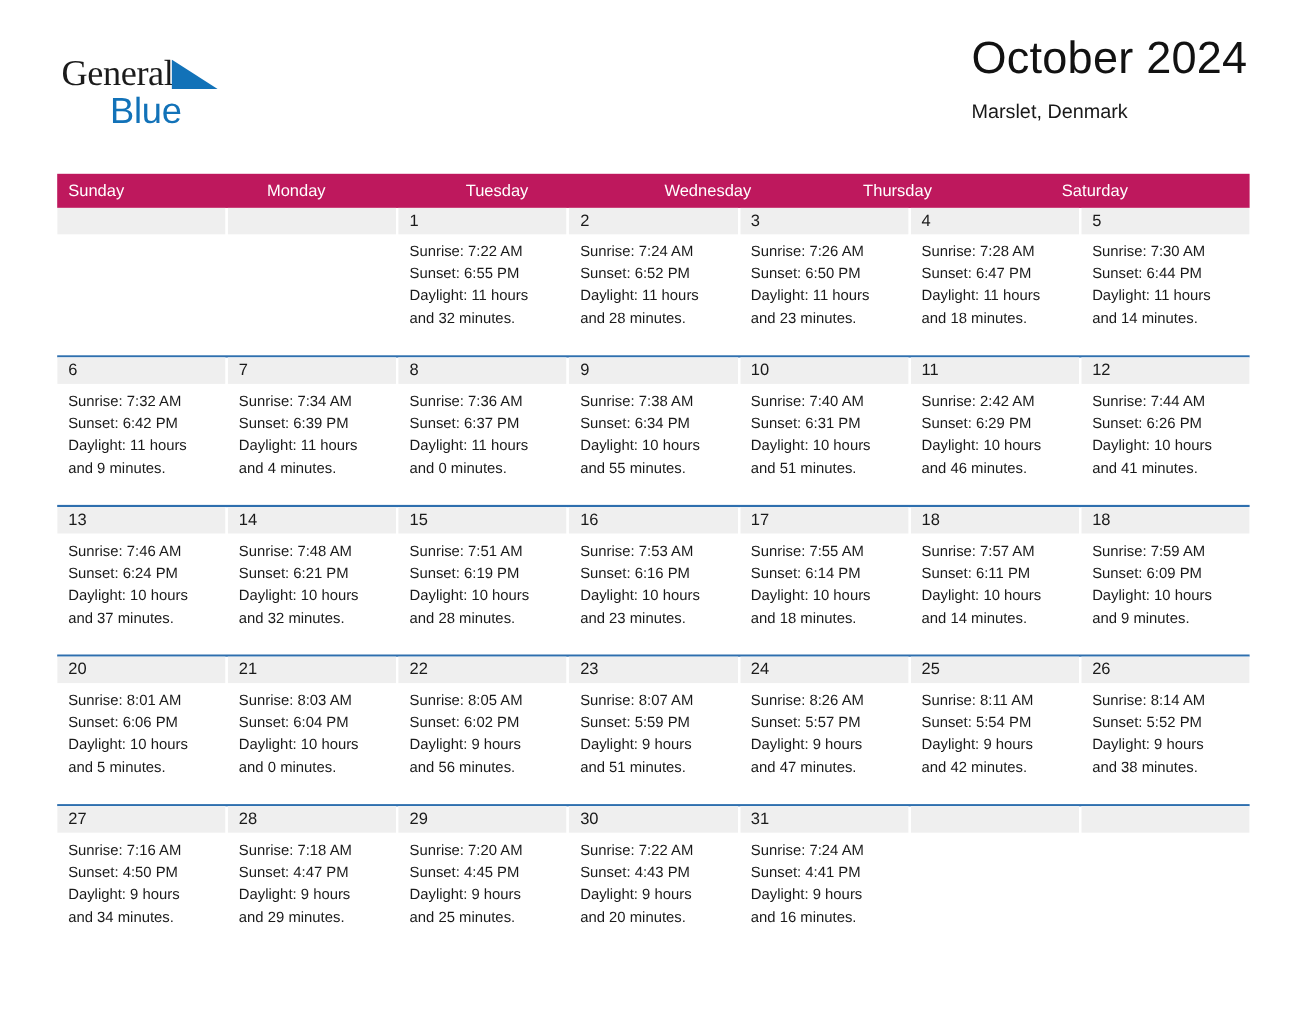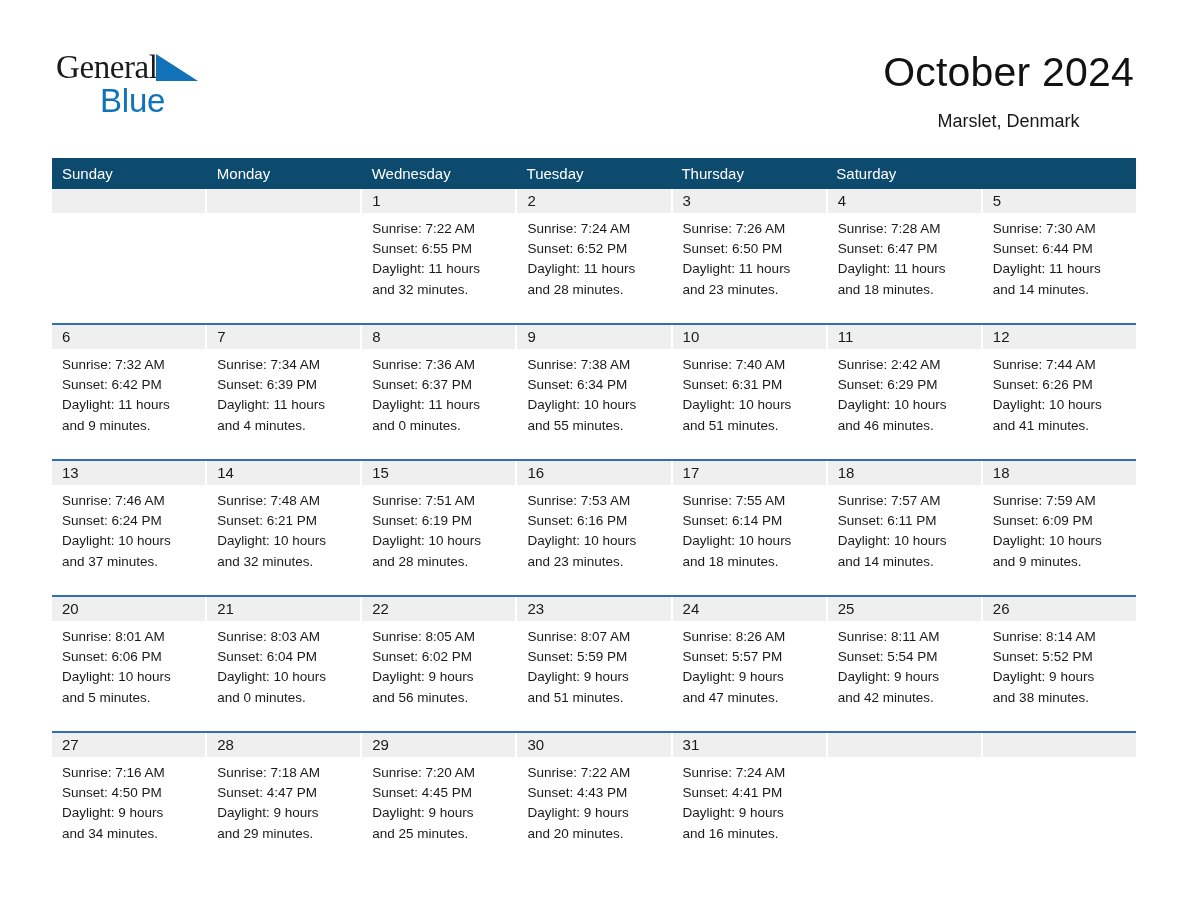--- a/index.html
+++ b/index.html
@@ -59,22 +59,22 @@
     color: #1272b8;
     letter-spacing: -0.2px;
     line-height: 32px;
     margin-left: 44px;
     display: block;
     margin-top: 1px;
   }
   .title-block {
     position: absolute;
     right: 54px;
-    top: 48px;
-    text-align: center;
+    top: 28px;
+    text-align: left;
   }
   .month-title {
     font-size: 41px;
     font-weight: normal;
     color: #121212;
     line-height: 48px;
     letter-spacing: 0.2px;
     white-space: nowrap;
   }
   .location {
@@ -88,22 +88,22 @@
 
   
   .calendar {
     position: absolute;
     left: 52px;
     top: 158px;
     width: 1084px;
   }
   .weekday-header {
     display: grid;
-    grid-template-columns: repeat(7, 1fr);
-    background: #0c4a6e;
+    grid-template-columns: repeat(6, 1fr);
+    background: #be185d;
     height: 31px;
   }
   .weekday {
     color: #ffffff;
     font-size: 15px;
     line-height: 31px;
     padding-left: 10px;
     white-space: nowrap;
     overflow: hidden;
   }
@@ -169,22 +169,22 @@
       <div class="month-title">October 2024</div>
       <div class="location">Marslet, Denmark</div>
     </div>
 
   </div>
 
   <div class="calendar">
     <div class="weekday-header">
       <div class="weekday">Sunday</div>
       <div class="weekday">Monday</div>
+      <div class="weekday">Tuesday</div>
       <div class="weekday">Wednesday</div>
-      <div class="weekday">Tuesday</div>
       <div class="weekday">Thursday</div>
       <div class="weekday">Saturday</div>
     </div>
 
     <div id="weeks-container">
         <div class="week first">
           <div class="cell empty">
             <div class="daynum-band">
               <div class="daynum"></div>
             </div>

